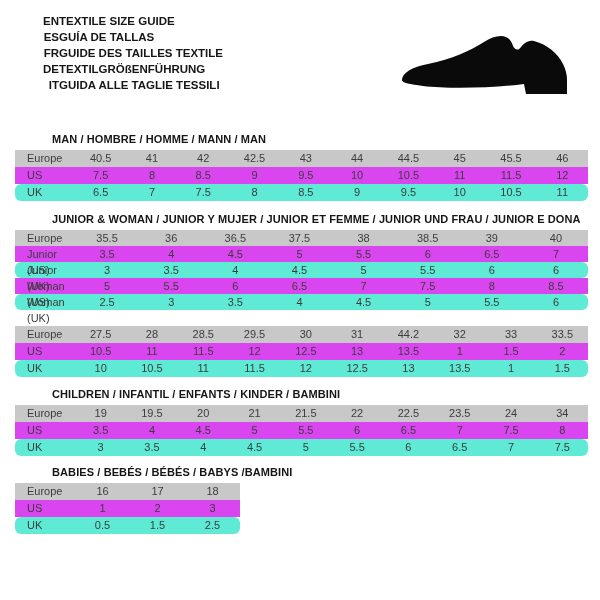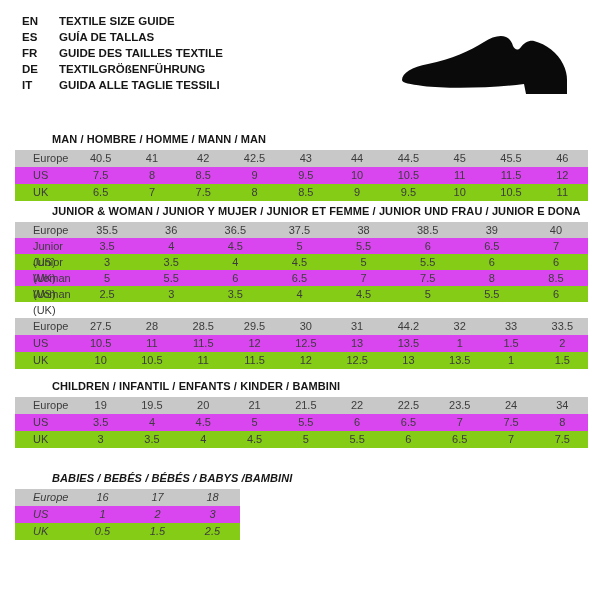--- a/index.html
+++ b/index.html
@@ -22,21 +22,21 @@
   
   .langs { margin-left: 7px; }
   .lang-row {
     display: flex;
     height: 16px;
     line-height: 16px;
     font-size: 11.5px;
     font-weight: bold;
     color: #161616;
   }
-  .lang-code { width: 37px; flex: none; }
+  .lang-code { width: 37px; flex: none; text-align: right; }
   .lang-title { flex: 1; }
 
   .category-line {
     margin: 18px 0 0 5px;
     font-size: 12.5px;
     font-weight: bold;
     color: #161616;
     letter-spacing: 0.1px;
   }
 
@@ -68,39 +68,39 @@
   .trow {
     display: flex;
     height: 17px;
     line-height: 17px;
     font-size: 11px;
     color: #3c3c3c;
     background: #d946ef;
   }
   .table-block.compact .trow { height: 16px; line-height: 16px; }
   .trow.head { background: #c8c8c8; }
-  .trow.alt  { background: #84cc16; }
+  .trow.alt  { background: #5eead4; border-radius: 6px; }
 
   .tcell-label {
     width: 60px;
     flex: none;
-    padding-left: 18px;
+    padding-left: 12px;
     box-sizing: border-box;
     text-align: left;
   }
   .tcell {
     flex: 1;
     text-align: center;
   }
 
   
-  .table-block[data-idx="1"] { margin-top: 4px; }
+  .table-block[data-idx="1"] { margin-top: 12px; }
   .table-block[data-idx="2"] { margin-top: 16px; }
   .table-block[data-idx="3"] { margin-top: 11px; }
-  .table-block[data-idx="4"] { margin-top: 24px; font-style: italic; }
+  .table-block[data-idx="4"] { margin-top: 10px; }
 </style>
 </head>
 <body>
 
 <div class="page">
 
   <div class="langs">
       <div class="lang-row">
         <span class="lang-code">EN</span>
         <span class="lang-title">TEXTILE SIZE GUIDE</span>

